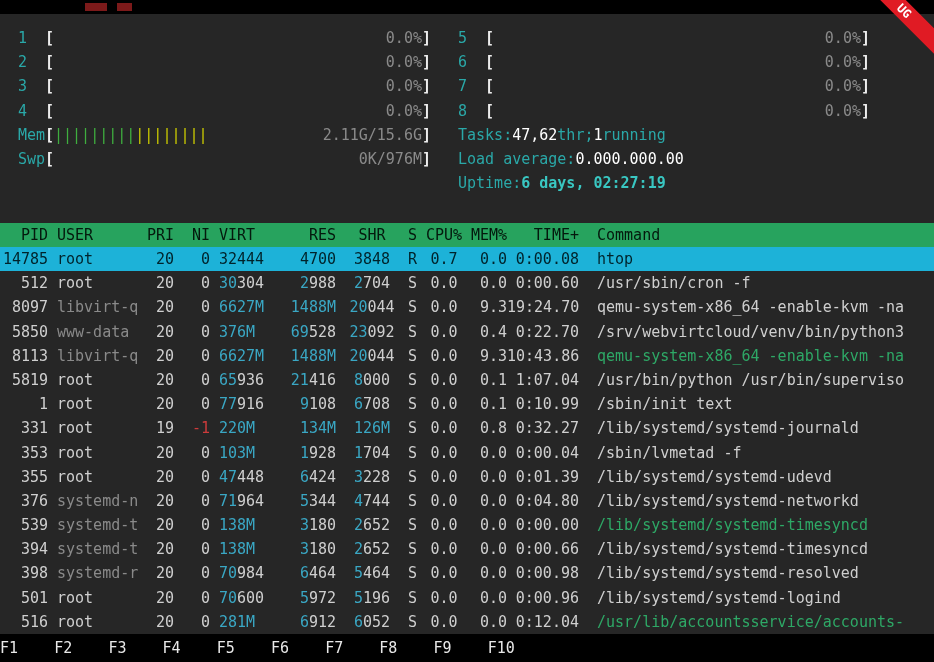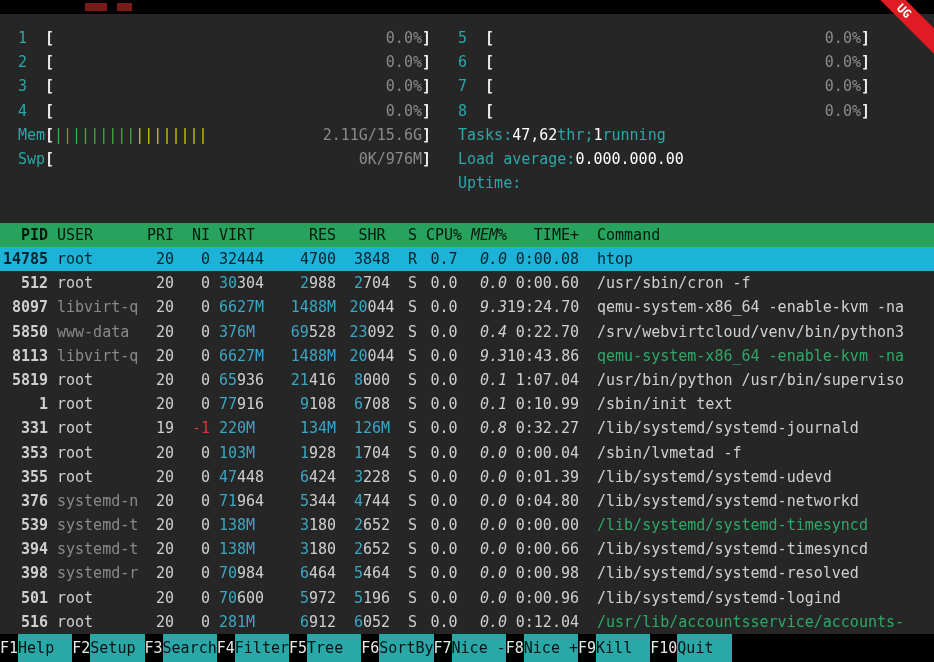--- a/index.html
+++ b/index.html
@@ -43,42 +43,42 @@
   .spacer{ height:24px; }
   
   .phead{
     display:flex; height:24px; line-height:24px; padding-left:3px; white-space:pre;
     background:var(--header-bg,#27a35e); color:#04190d;
   }
   .prow{ display:flex; height:24.2px; line-height:24.2px; padding-left:3px; white-space:pre; }
   .prow.selected{ background:var(--selected-bg,#1db2d8); }
   .prow.selected span{ color:#00232b; }
   .cell{ flex:none; overflow:hidden; }
-  .c-pid { width:45px; text-align:right;font-weight:bold; }
+  .c-pid { width:45px; text-align:right; }
   .c-user{ width:81px; margin-left:9px; text-align:left; }
   .c-pri { width:27px; margin-left:9px; text-align:right; }
   .c-ni  { width:27px; margin-left:9px; text-align:right; }
   .c-virt{ width:54px; margin-left:9px; text-align:left; }
   .c-res { width:54px; margin-left:9px; text-align:right; }
   .c-shr { width:54px; margin-left:9px; text-align:center; }
   .c-s   { width:9px;  margin-left:9px; text-align:left; }
   .c-cpu { width:36px; margin-left:9px; text-align:center; }
-  .c-mem { width:36px; margin-left:9px; text-align:right;font-style:italic; }
+  .c-mem { width:36px; margin-left:9px; text-align:right; }
   .c-time{ width:72px; margin-left:0; text-align:right; }
   .c-cmd { flex:1; margin-left:18px; text-align:left; }
   .cy{ color:var(--table-cyan,#3aa7c4); }
   .dim{ color:var(--dim-text,#8a8a8a); }
   .red{ color:var(--red-text,#cc3b3b); }
   .green{ color:var(--green-text,#2ea866); }
   
   .fbar{
     position:absolute; left:0; bottom:0; width:934px; height:28px;
     background:#000; display:flex; line-height:28px; white-space:pre;
   }
-  .fitem{ display:flex; }
+  .fitem{ display:flex;flex-direction:column; }
   .fkey{ color:#e8e8e8; }
   .flabel{ background:var(--accent-cyan,#2aa8a8); color:#001414; white-space:pre; }
 </style>
 </head>
 <body>
 
 <div class="screen">
 
   <div class="topbar">
     <span class="tmark m1"></span>
@@ -111,21 +111,21 @@
           <div class="mline meter"><span class="mlabel cyan">7</span><span class="br">[</span><span class="mcontent"><span class="bars"></span><span class="mval">0.0%</span></span><span class="br">]</span></div>
           <div class="mline meter"><span class="mlabel cyan">8</span><span class="br">[</span><span class="mcontent"><span class="bars"></span><span class="mval">0.0%</span></span><span class="br">]</span></div>
         </div>
       <div class="mline info">
         <span class="cyan">Tasks:</span><span class="bw">47,</span><span class="bw">62</span><span class="cyan">thr;</span><span class="bw">1</span><span class="cyan">running</span>
       </div>
       <div class="mline info">
         <span class="cyan">Load average:</span><span class="bw">0.00</span><span class="bw">0.00</span><span class="bw">0.00</span>
       </div>
       <div class="mline info">
-        <span class="cyan">Uptime:</span>
+        <span class="cyan">Uptime:</span><span class="bcyan">6 days, 02:27:19</span>
       </div>
     </div>
   </div>
 
   <div class="spacer"></div>
 
   <div class="ptable">
     <div class="phead"><span class="cell c-pid">PID</span><span class="cell c-user">USER</span><span class="cell c-pri">PRI</span><span class="cell c-ni">NI</span><span class="cell c-virt">VIRT</span><span class="cell c-res">RES</span><span class="cell c-shr">SHR</span><span class="cell c-s">S</span><span class="cell c-cpu sortcol">CPU%</span><span class="cell c-mem">MEM%</span><span class="cell c-time">TIME+</span><span class="cell c-cmd">Command</span></div>
     <div class="prows">
         <div class="prow selected"><span class="cell c-pid">14785</span><span class="cell c-user">root</span><span class="cell c-pri">20</span><span class="cell c-ni">0</span><span class="cell c-virt"><span class="cy">32</span><span>444</span></span><span class="cell c-res"><span class="cy">4</span><span>700</span></span><span class="cell c-shr"><span class="cy">3</span><span>848</span></span><span class="cell c-s">R</span><span class="cell c-cpu">0.7</span><span class="cell c-mem">0.0</span><span class="cell c-time">0:00.08</span><span class="cell c-cmd">htop</span></div>

